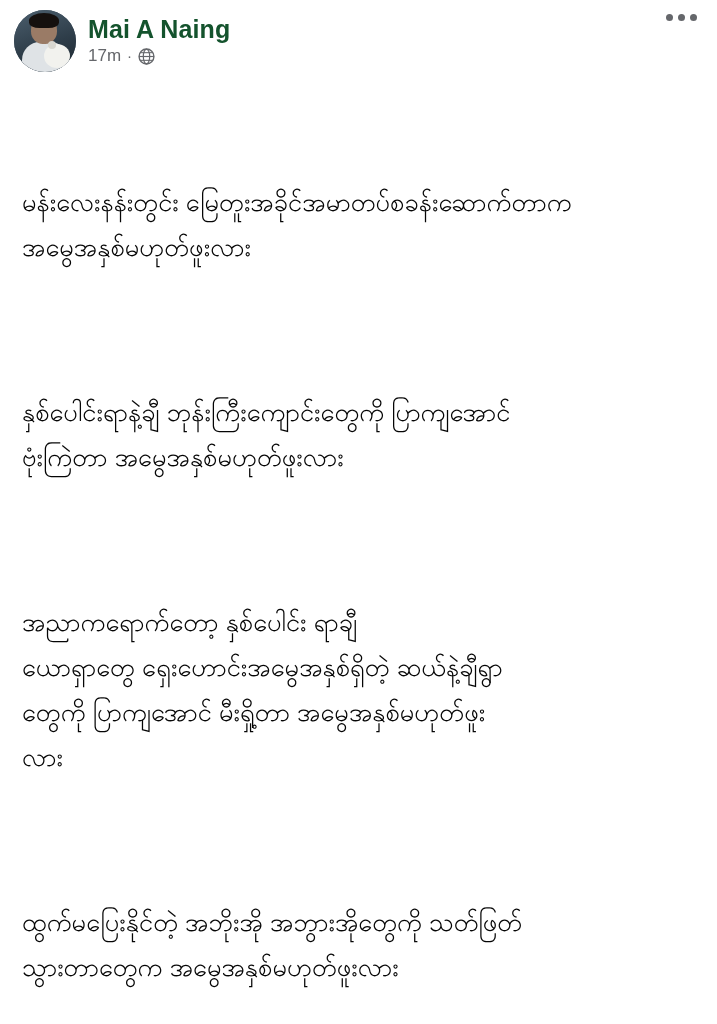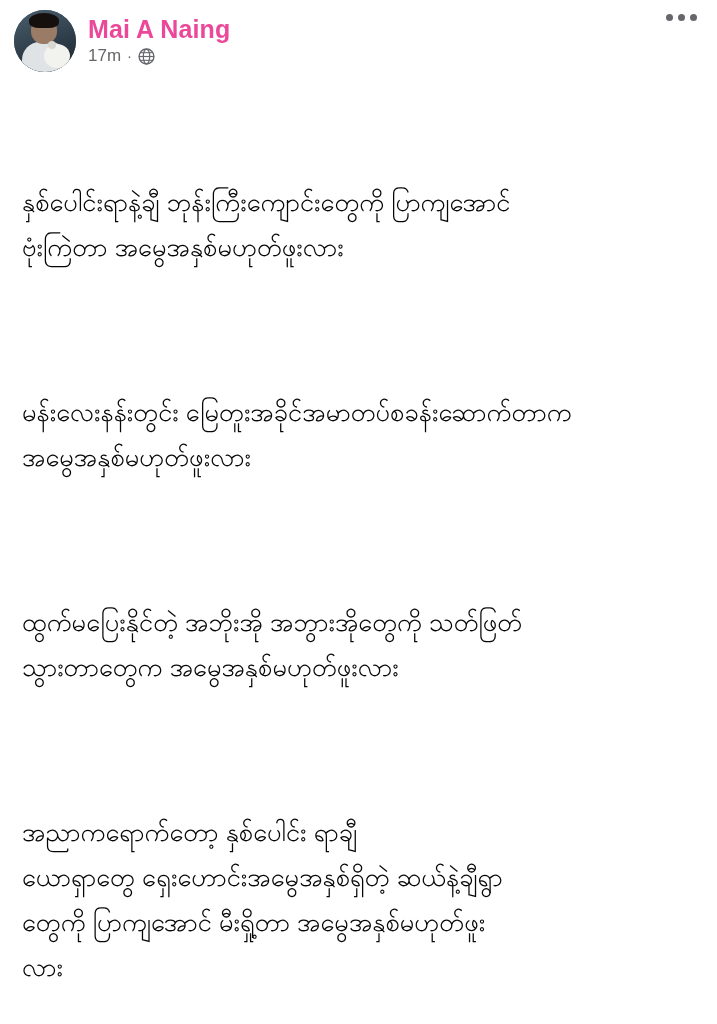--- a/index.html
+++ b/index.html
@@ -91,21 +91,21 @@
     margin-left: 12px;
     display: flex;
     flex-direction: column;
     justify-content: center;
     padding-top: 4px;
   }
   .author {
     font-size: 25px;
     font-weight: bold;
     line-height: 30px;
-    color: #ec4899;
+    color: #14532d;
     letter-spacing: 0.1px;
     text-align: right;
   }
   .meta {
     display: flex;
     align-items: center;
     margin-top: 2px;
     color: #65676b;
     font-size: 17px;
     line-height: 20px;
@@ -187,27 +187,27 @@
     </div>
 
     <div class="menu-dots">
       <span></span>
       <span></span>
       <span></span>
     </div>
   </div>
 
   <div class="post-body">
+    <p class="para">မန်းလေးနန်းတွင်း မြေတူးအခိုင်အမာတပ်စခန်းဆောက်တာက
+အမွေအနှစ်မဟုတ်ဖူးလား</p>
     <p class="para">နှစ်ပေါင်းရာနဲ့ချီ ဘုန်းကြီးကျောင်းတွေကို ပြာကျအောင်
 ဗုံးကြဲတာ အမွေအနှစ်မဟုတ်ဖူးလား</p>
-    <p class="para">မန်းလေးနန်းတွင်း မြေတူးအခိုင်အမာတပ်စခန်းဆောက်တာက
-အမွေအနှစ်မဟုတ်ဖူးလား</p>
-    <p class="para">ထွက်မပြေးနိုင်တဲ့ အဘိုးအို အဘွားအိုတွေကို သတ်ဖြတ်
-သွားတာတွေက အမွေအနှစ်မဟုတ်ဖူးလား</p>
     <p class="para">အညာကရောက်တော့ နှစ်ပေါင်း ရာချီ
 ယောရှာတွေ ရှေးဟောင်းအမွေအနှစ်ရှိတဲ့ ဆယ်နဲ့ချီရွာ
 တွေကို ပြာကျအောင် မီးရှို့တာ အမွေအနှစ်မဟုတ်ဖူး
 လား</p>
+    <p class="para">ထွက်မပြေးနိုင်တဲ့ အဘိုးအို အဘွားအိုတွေကို သတ်ဖြတ်
+သွားတာတွေက အမွေအနှစ်မဟုတ်ဖူးလား</p>
     
     
   </div>
 
 </div>
 
 </body></html>

